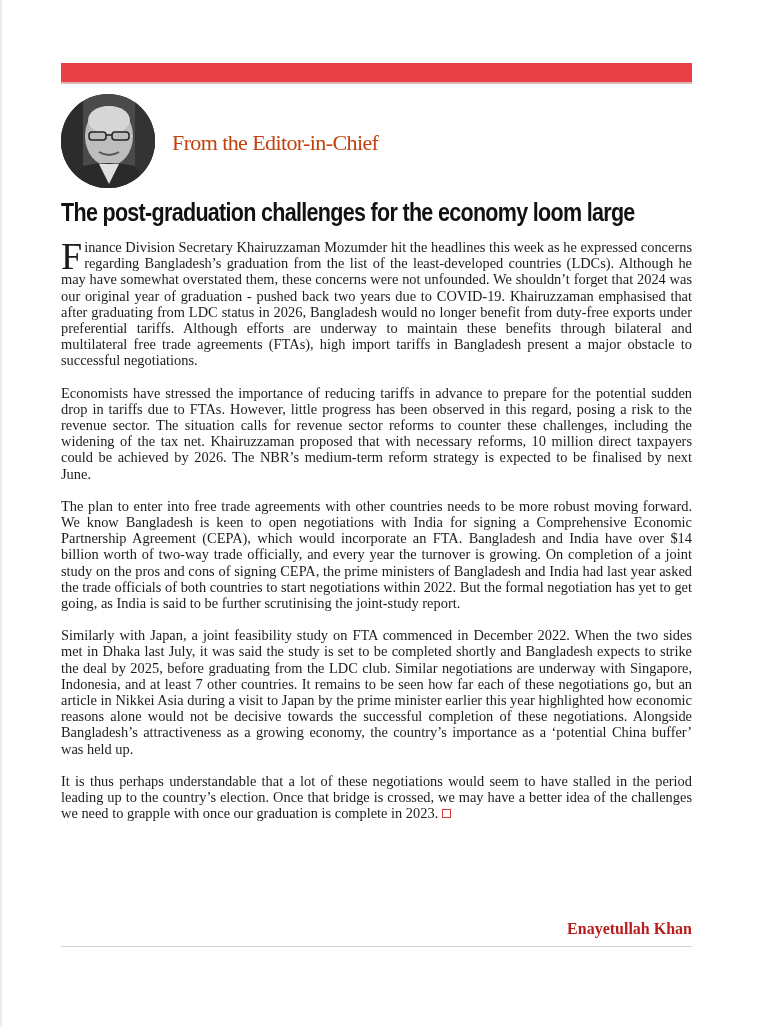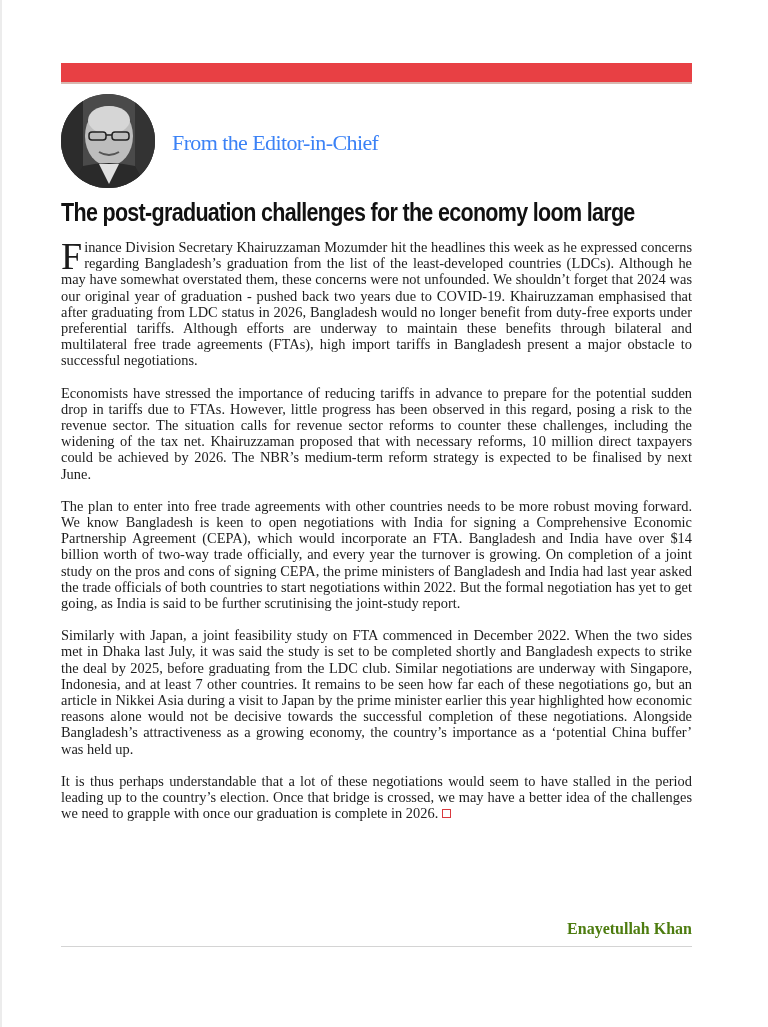--- a/index.html
+++ b/index.html
@@ -13,21 +13,21 @@
       background: #e84044; border-bottom: 2px solid #d8b8b0;
     }
     .header { position: absolute; left: 61px; top: 94px; width: 631px; height: 96px; }
     .avatar {
       position: absolute; left: 0; top: 0; width: 94px; height: 94px; border-radius: 50%;
       overflow: hidden; background: #3a3a3a;
     }
     .avatar svg { display: block; }
     .section-title {
       position: absolute; left: 111px; top: 36px; font-family: "Liberation Serif", serif;
-      font-size: 22px; color: #3b82f6; letter-spacing: -0.6px;
+      font-size: 22px; color: #c2410c; letter-spacing: -0.6px;
     }
     .headline {
       position: absolute; left: 61px; top: 198px; width: 640px;
       font-family: "Liberation Sans", sans-serif; font-weight: bold; font-size: 25px;
       letter-spacing: -0.8px; transform: scaleX(0.86); transform-origin: left top;
       color: #111; white-space: nowrap;
     }
     .article { position: absolute; left: 61px; top: 239px; width: 631px; }
     .article p {
       margin: 0 0 16px 0; font-size: 14.4px; line-height: 16.2px; text-align: justify;
@@ -35,21 +35,21 @@
     }
     .dropcap {
       float: left; font-size: 38px; line-height: 30px; margin: 2px 2px 0 0; color: #1c1c1c;
     }
     .end-mark {
       display: inline-block; width: 9px; height: 9px; border: 1.5px solid #d9393f;
       margin-left: 4px; vertical-align: 0; box-sizing: border-box;
     }
     .byline {
       position: absolute; right: 76px; top: 920px; font-size: 16px; font-weight: bold;
-      color: #4d7c0f;
+      color: #b91c1c;
     }
     .bottom-rule {
       position: absolute; left: 61px; top: 946px; width: 631px; height: 1px; background: #d4d4d4;
     }
   </style>
 </head>
 <body>
 
 <div class="page-edge"></div>
 
@@ -74,18 +74,18 @@
   <div class="section-title">From the Editor-in-Chief</div>
 </div>
 
 <div class="headline">The post-graduation challenges for the economy loom large</div>
 
 <div class="article">
   <p><span class="dropcap">F</span><span>inance Division Secretary Khairuzzaman Mozumder hit the headlines this week as he expressed concerns regarding Bangladesh’s graduation from the list of the least-developed countries (LDCs). Although he may have somewhat overstated them, these concerns were not unfounded. We shouldn’t forget that 2024 was our original year of graduation - pushed back two years due to COVID-19. Khairuzzaman emphasised that after graduating from LDC status in 2026, Bangladesh would no longer benefit from duty-free exports under preferential tariffs. Although efforts are underway to maintain these benefits through bilateral and multilateral free trade agreements (FTAs), high import tariffs in Bangladesh present a major obstacle to successful negotiations.</span></p>
   <p>Economists have stressed the importance of reducing tariffs in advance to prepare for the potential sudden drop in tariffs due to FTAs. However, little progress has been observed in this regard, posing a risk to the revenue sector. The situation calls for revenue sector reforms to counter these challenges, including the widening of the tax net. Khairuzzaman proposed that with necessary reforms, 10 million direct taxpayers could be achieved by 2026. The NBR’s medium-term reform strategy is expected to be finalised by next June.</p>
   <p>The plan to enter into free trade agreements with other countries needs to be more robust moving forward. We know Bangladesh is keen to open negotiations with India for signing a Comprehensive Economic Partnership Agreement (CEPA), which would incorporate an FTA. Bangladesh and India have over $14 billion worth of two-way trade officially, and every year the turnover is growing. On completion of a joint study on the pros and cons of signing CEPA, the prime ministers of Bangladesh and India had last year asked the trade officials of both countries to start negotiations within 2022. But the formal negotiation has yet to get going, as India is said to be further scrutinising the joint-study report.</p>
   <p>Similarly with Japan, a joint feasibility study on FTA commenced in December 2022. When the two sides met in Dhaka last July, it was said the study is set to be completed shortly and Bangladesh expects to strike the deal by 2025, before graduating from the LDC club. Similar negotiations are underway with Singapore, Indonesia, and at least 7 other countries.  It remains to be seen how far each of these negotiations go, but an article in Nikkei Asia during a visit to Japan by the prime minister earlier this year highlighted how economic reasons alone would not be decisive towards the successful completion of these negotiations. Alongside Bangladesh’s attractiveness as a growing economy, the country’s importance as a ‘potential China buffer’ was held up.</p>
-  <p><span>It is thus perhaps understandable that a lot of these negotiations would seem to have stalled in the period leading up to the country’s election. Once that bridge is crossed, we may have a better idea of the challenges we need to grapple with once our graduation is complete in 2026.</span><span class="end-mark"></span></p>
+  <p><span>It is thus perhaps understandable that a lot of these negotiations would seem to have stalled in the period leading up to the country’s election. Once that bridge is crossed, we may have a better idea of the challenges we need to grapple with once our graduation is complete in 2023.</span><span class="end-mark"></span></p>
 </div>
 
 <div class="byline">Enayetullah Khan</div>
 
 <div class="bottom-rule"></div>
 
 </body></html>

